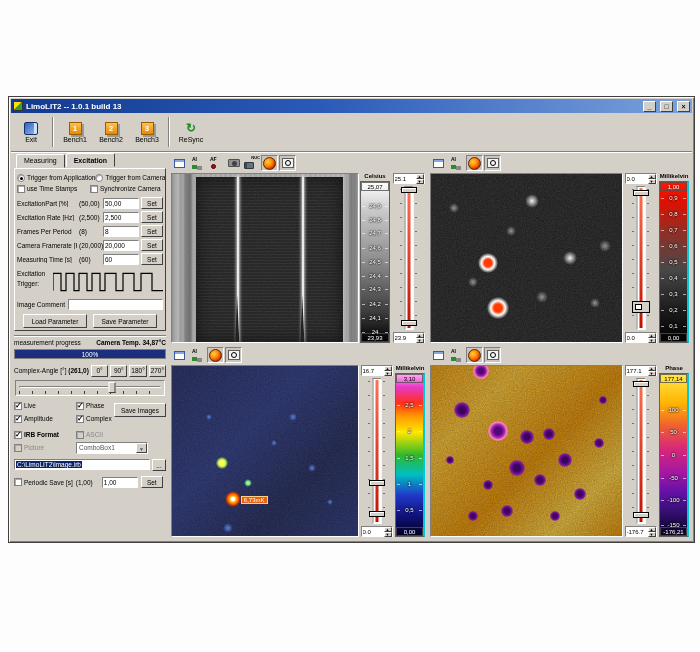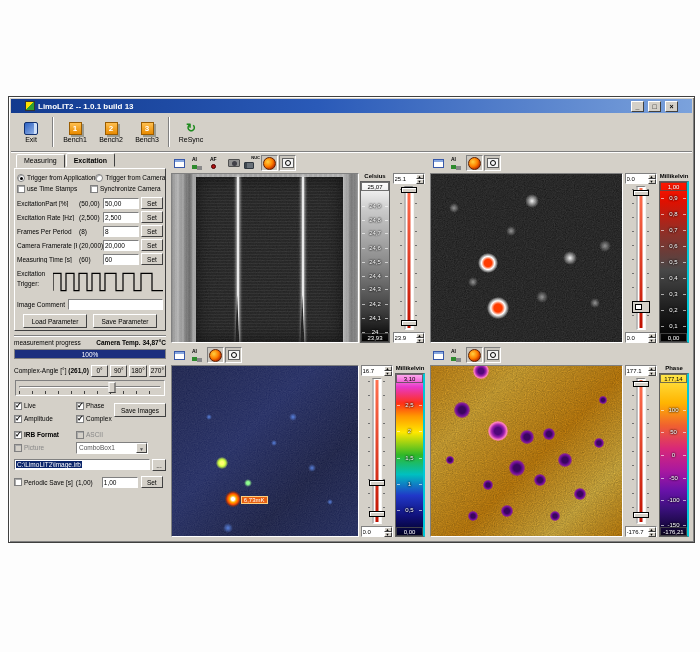--- a/index.html
+++ b/index.html
@@ -3,21 +3,21 @@
 <meta charset="utf-8">
 <style>
   * { margin:0; padding:0; box-sizing:border-box; }
   body { font-family:"Liberation Sans", sans-serif; background:#ffffff; }
   .shot { position:relative; width:700px; height:652px; background:#fdfdfd; overflow:hidden; }
 
   
   .win { position:absolute; left:8px; top:96px; width:687px; height:447px;
          background:#d4d0c8; border:1px solid #404040;
          box-shadow: inset 1px 1px 0 #fff, inset -1px -1px 0 #808080; padding:2px; }
-  .titlebar { height:14px; display:flex; align-items:center; gap:3px; padding:0 14px;
+  .titlebar { height:14px; display:flex; align-items:center; gap:3px; padding:0 2px;
               background:linear-gradient(90deg,#123a8e,#2a5ab8 45%,#7ba2dc);
               color:#fff; font-size:8px; font-weight:bold; }
   .appicon { width:10px; height:10px; background:linear-gradient(135deg,#ffe000 50%,#30a030 50%); border:1px solid #333; flex:0 0 auto;}
   .titletext { flex:1; white-space:nowrap; overflow:hidden; }
   .winbtn { width:13px; height:11px; background:#d4d0c8; border:1px solid;
             border-color:#fff #404040 #404040 #fff; font-size:7px; line-height:9px;
             text-align:center; color:#000; margin-left:1px; }
 
   
   .toolbar { height:39px; display:flex; align-items:stretch; padding:1px 2px; border-bottom:1px solid #808080; box-shadow:0 1px 0 #fff; }

